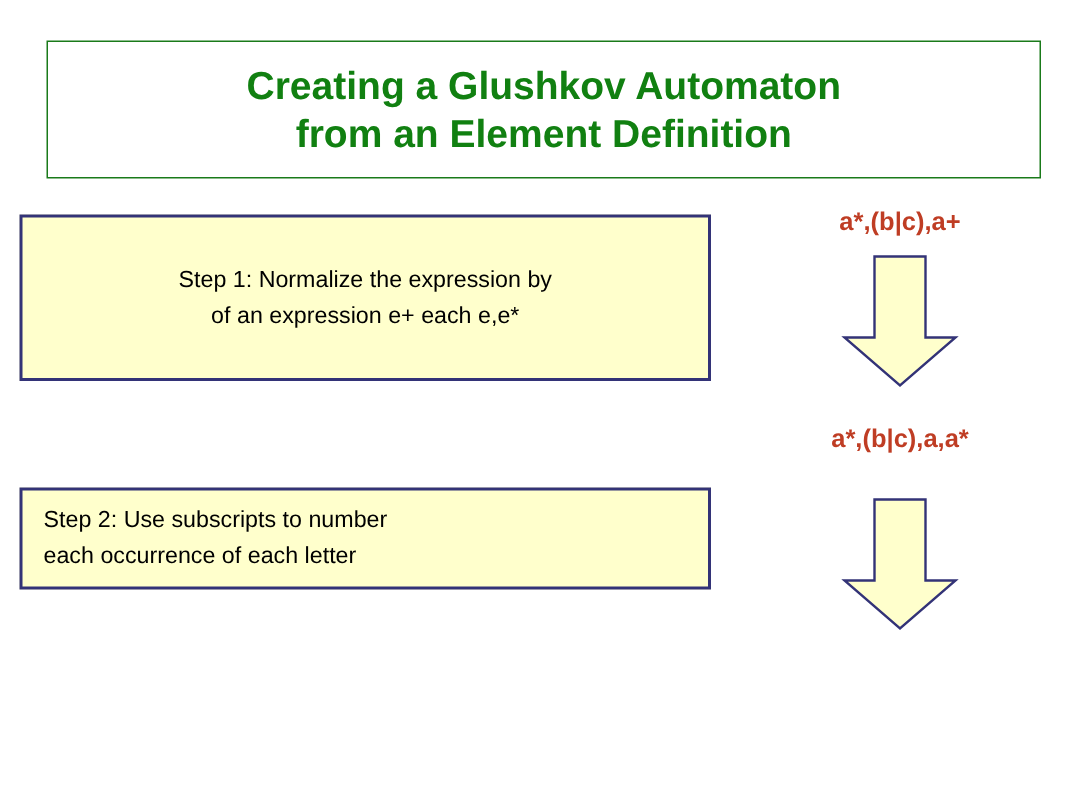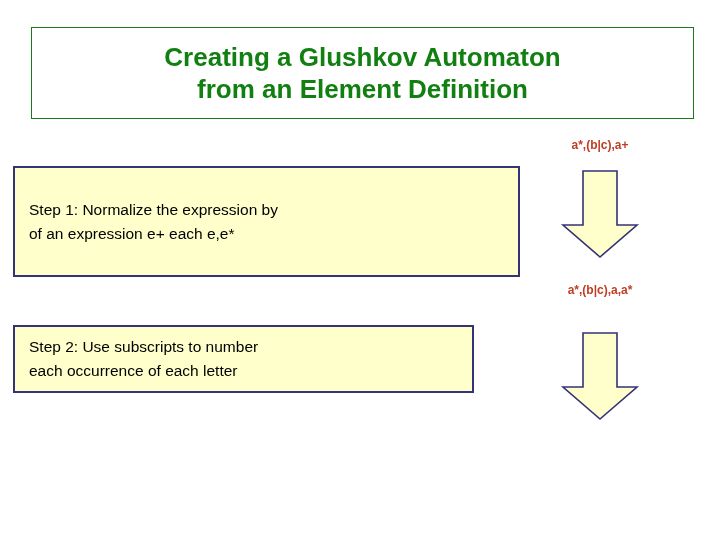--- a/index.html
+++ b/index.html
@@ -56,42 +56,43 @@
     background: #ffffcc;
     border: 2px solid #333377;
     box-sizing: border-box;
     padding: 0 14px;
     display: flex;
     flex-direction: column;
     justify-content: center;
   }
   #step1-box {
     left: 13px;
-    top: 166px;
-    width: 507px;
+    top: 143px;
+    width: 461px;
     height: 111px;
+    text-align: center;
   }
   #step2-box {
     left: 13px;
     top: 325px;
     width: 461px;
     height: 68px;
   }
   .step-line {
     color: #000000;
     font-size: 15.5px;
     line-height: 24px;
     white-space: nowrap;
   }
 
   
   .expr {
     position: absolute;
     color: #bf3d24;
-    font-size: 12px;
+    font-size: 17px;
     font-weight: bold;
     text-align: center;
     white-space: nowrap;
     width: 220px;
   }
   #expr-1 { left: 490px; top: 138px; }
   #expr-2 { left: 490px; top: 283px; text-align: center; }
   #expr-3 { left: 490px; top: 447px; font-size: 15.5px; }
 
   .expr sub {

